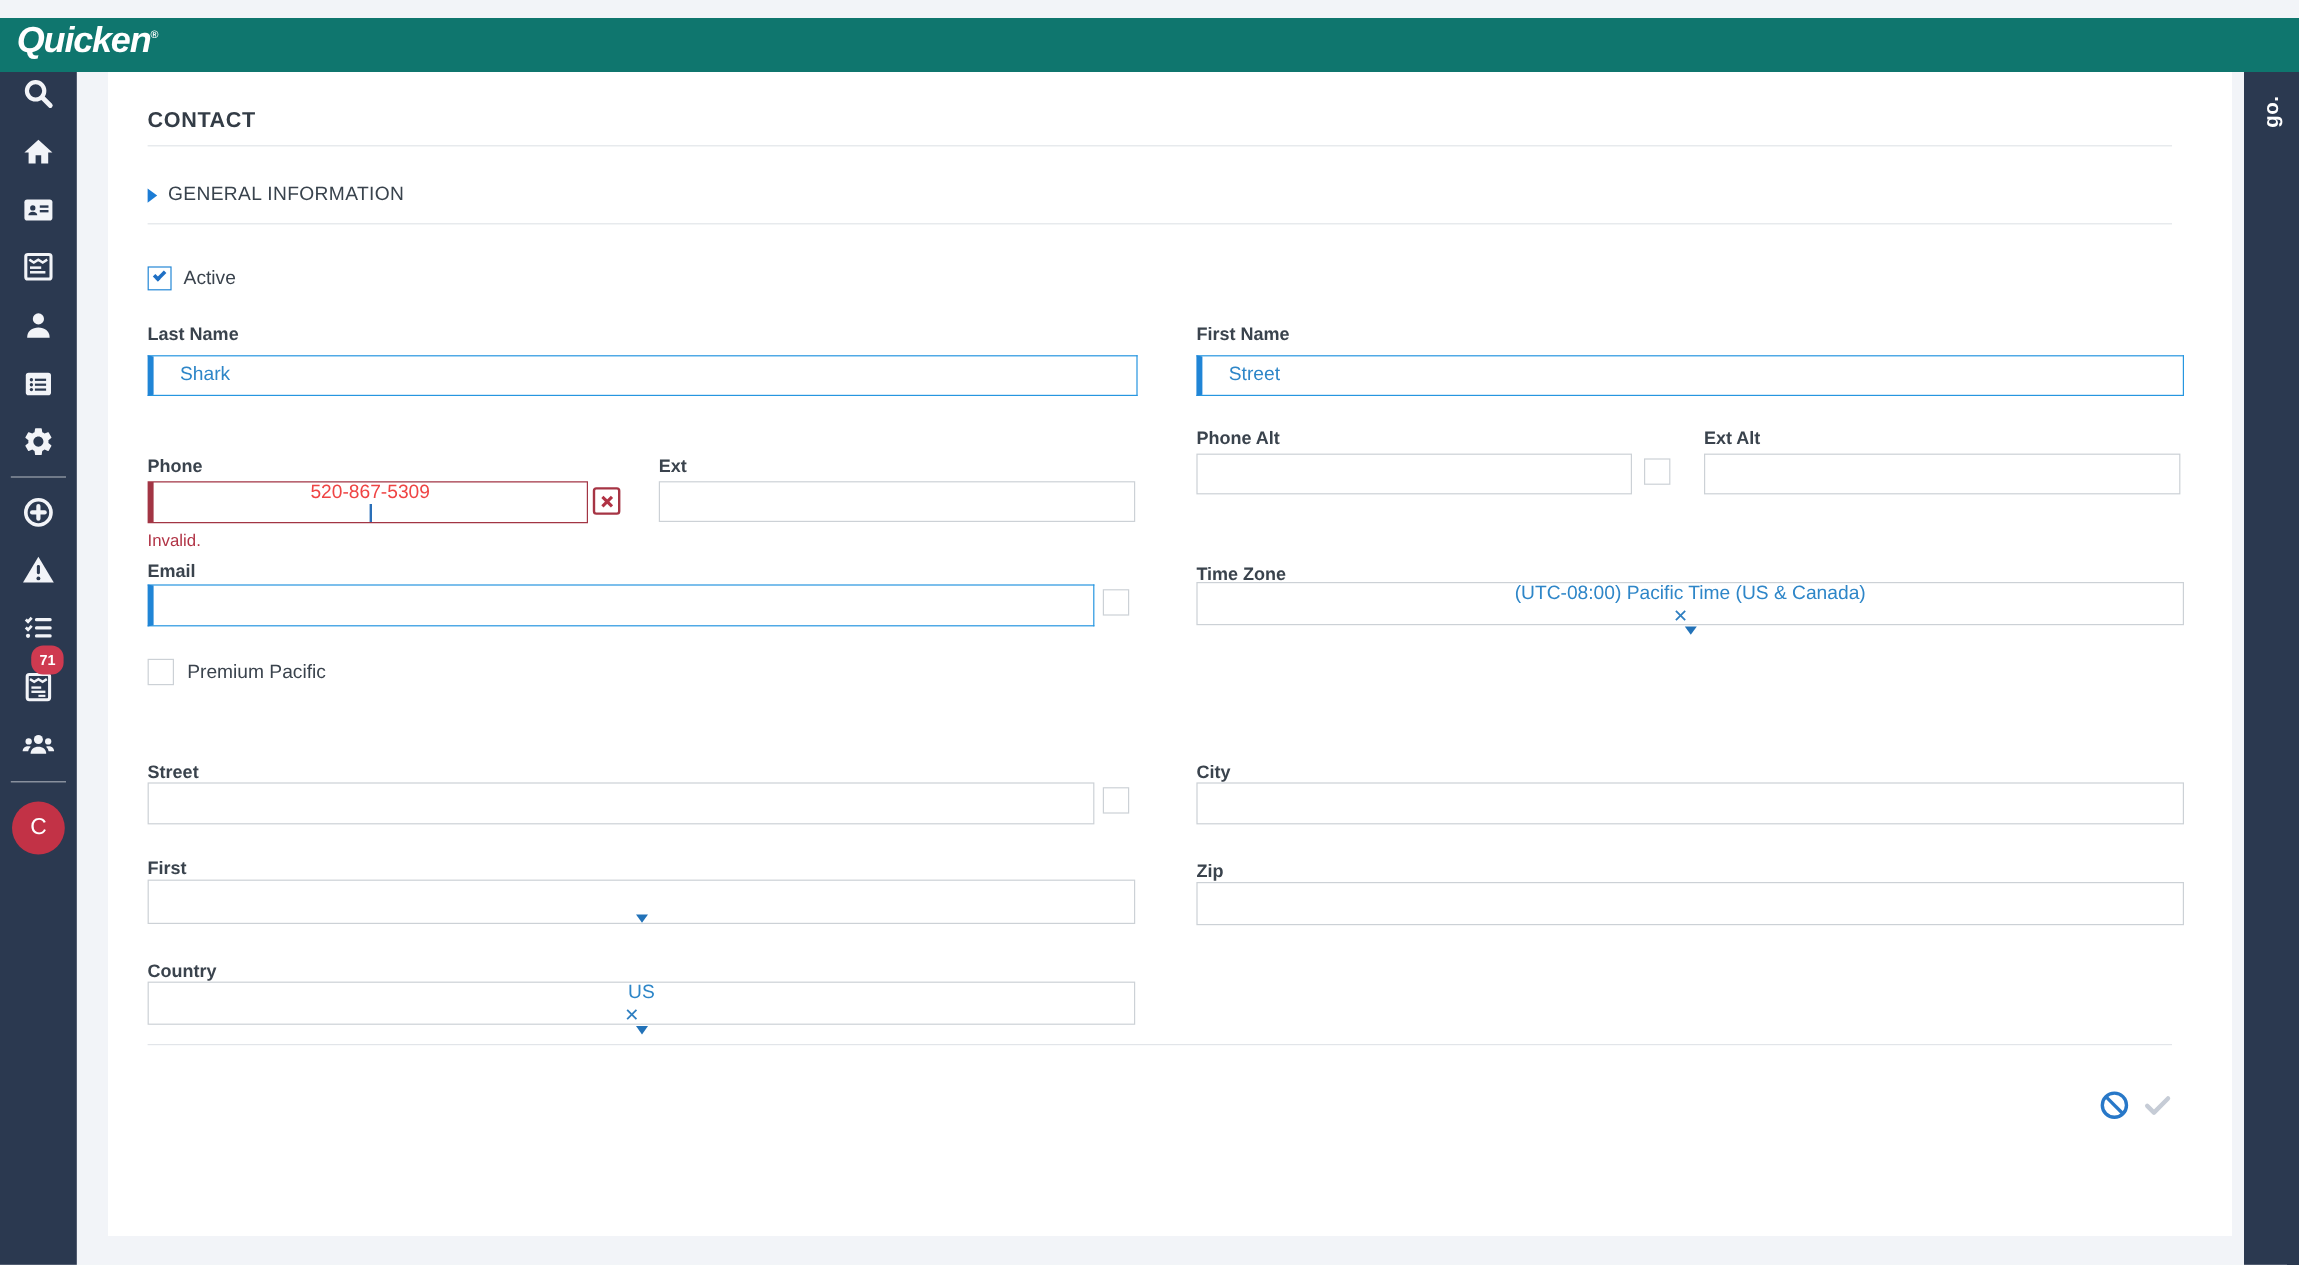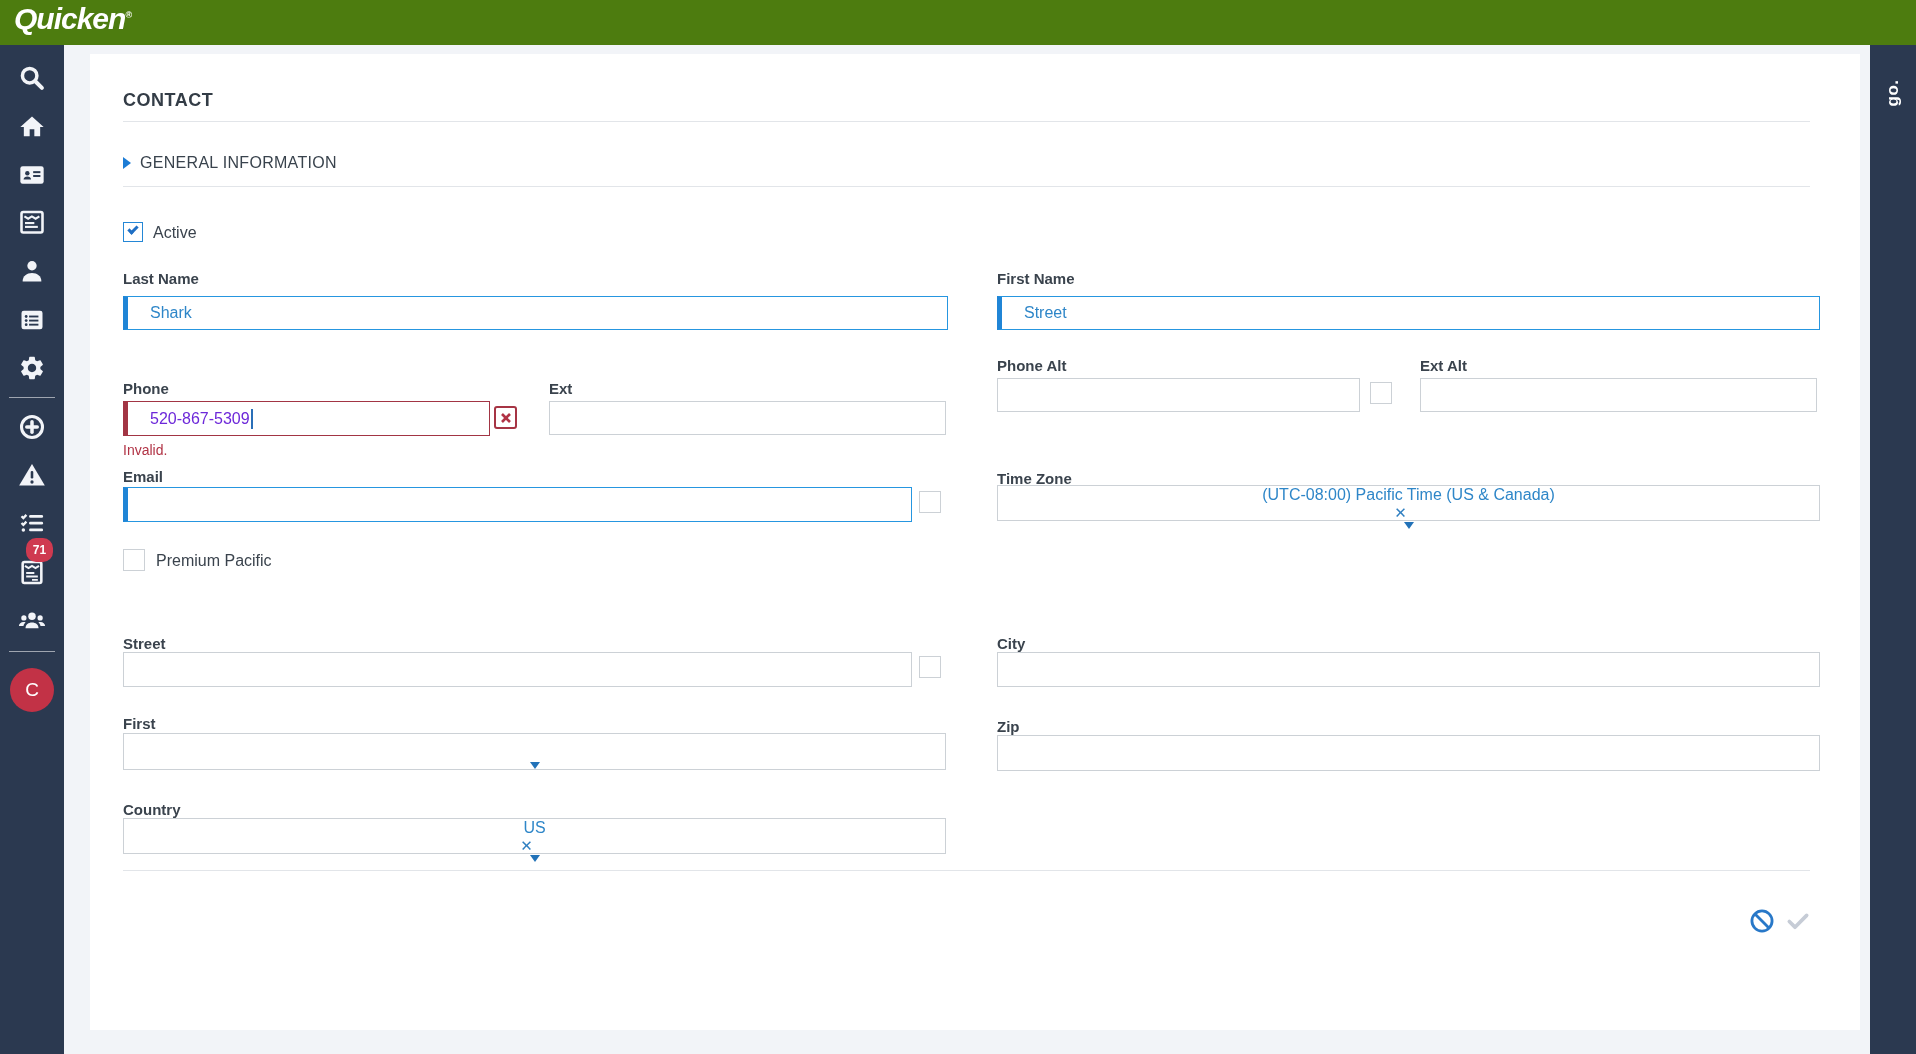--- a/index.html
+++ b/index.html
@@ -1,20 +1,20 @@
 <!DOCTYPE html>
 <html><head>
 <meta charset="utf-8">
 <style>
   * { margin:0; padding:0; box-sizing:border-box; }
   html,body { width:1916px; height:1054px; overflow:hidden; background:#f2f4f8;
               font-family:"Liberation Sans","DejaVu Sans",sans-serif; }
 
   
-  .header { position:absolute; left:0; top:0; width:1916px; height:45px; background:#4d7c0f; z-index:5;padding-left:11px; }
+  .header { position:absolute; left:0; top:15px; width:1916px; height:45px; background:#0f766e; z-index:5;padding-left:11px; }
   .logo { position:absolute; left:14px; top:2px; color:#fff; font-size:30px; font-weight:bold;
           font-style:italic; letter-spacing:-1px; }
   .logo sup { font-size:9px; font-style:normal; }
 
   
   .sidebar { position:absolute; left:0; top:45px; width:64px; height:1009px; background:#2b3950; }
   .snav { position:absolute; left:17px; width:30px; height:30px; display:flex; align-items:center; justify-content:center; cursor:pointer; }
   .sdivider { position:absolute; left:9px; width:46px; height:1px; background:rgba(255,255,255,.55); }
   .badge { position:absolute; left:26px; top:493px; min-width:27px; height:24px; background:#cf3a50;
            border-radius:10px; color:#fff; font-size:12px; font-weight:bold; display:flex;
@@ -37,21 +37,21 @@
   .section { left:33px; top:100px; display:flex; align-items:center; gap:9px; cursor:pointer; }
   .section * { position:static; }
   .tri-right { width:0; height:0; border-left:8px solid #1c7cd5; border-top:6px solid transparent; border-bottom:6px solid transparent; }
   .section-label { font-size:16px; color:#39434d; letter-spacing:.3px; }
 
   .lbl { font-size:15px; font-weight:bold; color:#3a434d; }
   .inp { background:#fff; border:1px solid #ccd1d6; height:34px; display:flex; align-items:center;
          padding:0 22px; font-size:16px; color:#3a434d; cursor:text; }
   .inp * { position:static; }
   .inp.blue  { border:1px solid #2696e0; border-left:5px solid #2085d6; color:#2e86c8; }
-  .inp.err   { border:1px solid #a23544; border-left:5px solid #a23544; color:#6d28d9; }
+  .inp.err   { border:1px solid #a23544; border-left:5px solid #a23544; color:#ef4444;flex-direction:column; }
   .caret { display:inline-block; width:2px; height:20px; background:#2a6fb8; margin-left:1px; }
   .select { background:#fff; border:1px solid #ccd1d6; display:flex; align-items:center;
             padding:0 12px; font-size:16px; color:#2e86c8; cursor:pointer;flex-direction:column; }
   .select * { position:static; }
   .sel-spacer { flex:1; }
   .clear-x { font-size:15px; color:#2f7fc1; margin-right:16px; cursor:pointer; font-weight:normal; }
   .dd-arrow { width:0; height:0; border-top:7px solid #2272b8; border-left:5.5px solid transparent;
               border-right:5.5px solid transparent; cursor:pointer; }
 
   .chk { width:20px; height:20px; background:#fff; border:1px solid #2487d6; cursor:pointer; }

